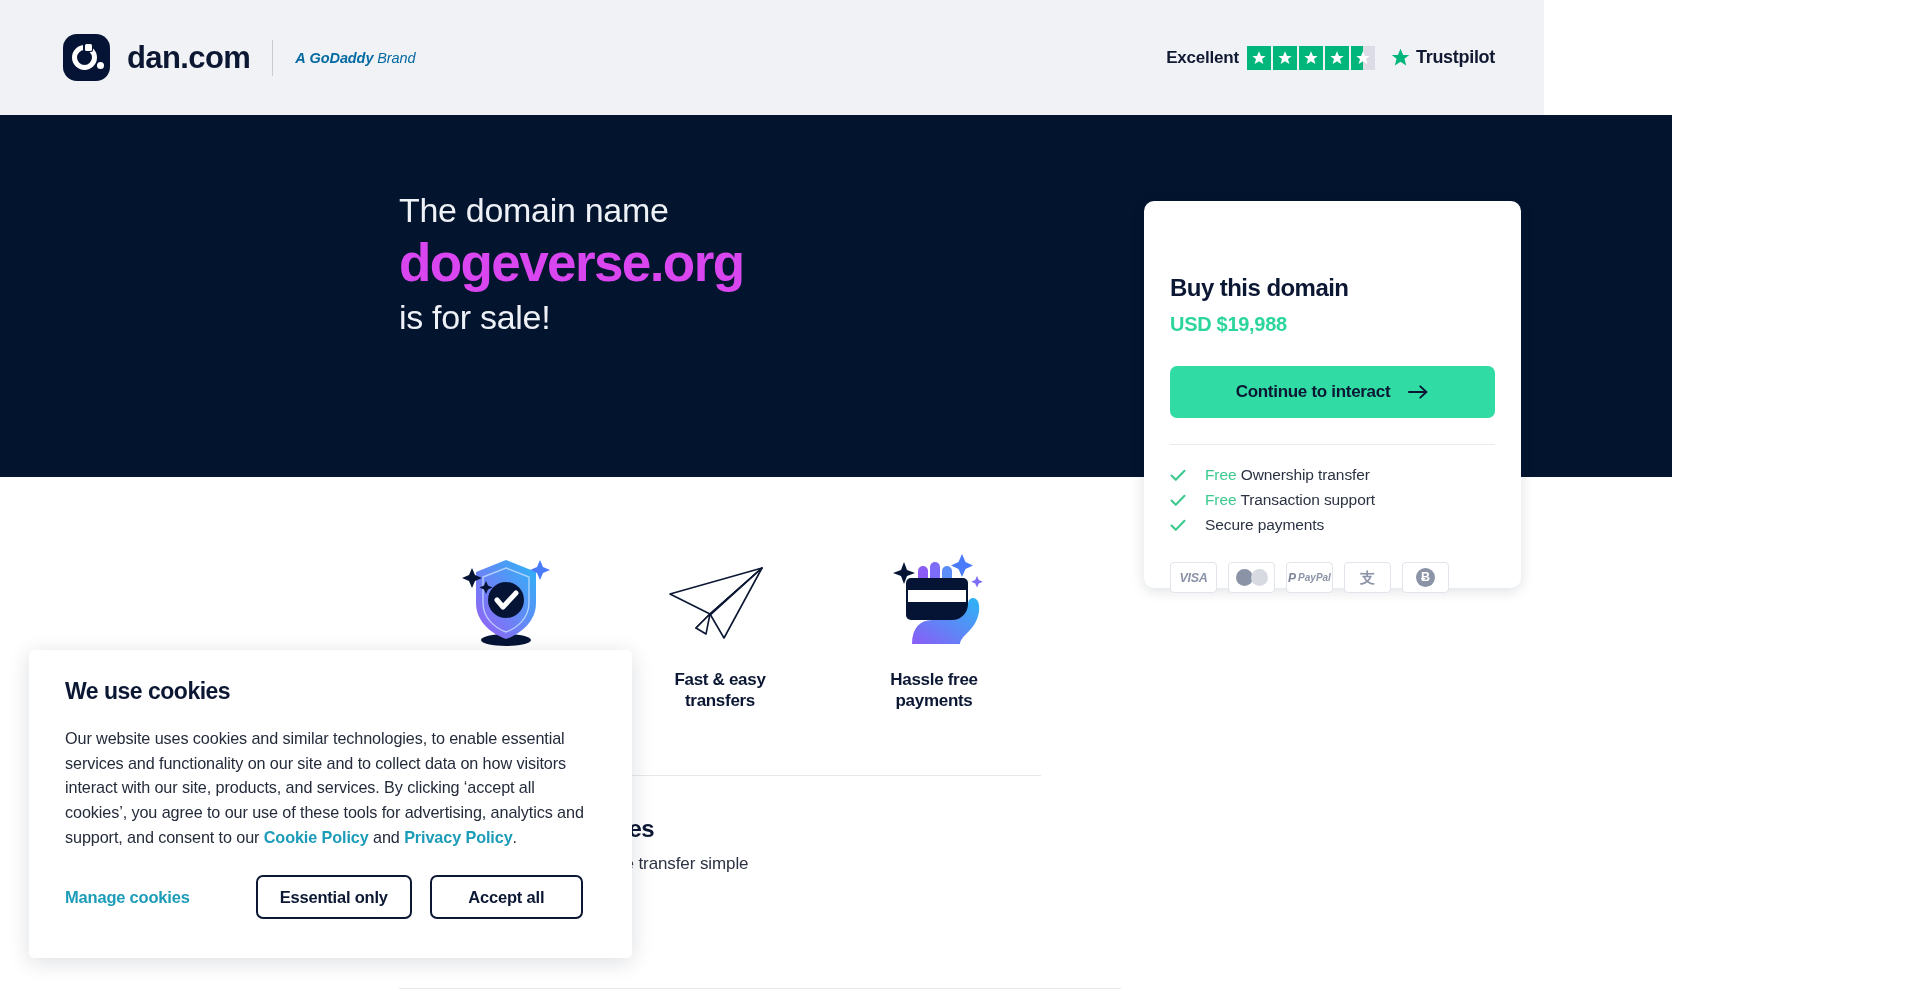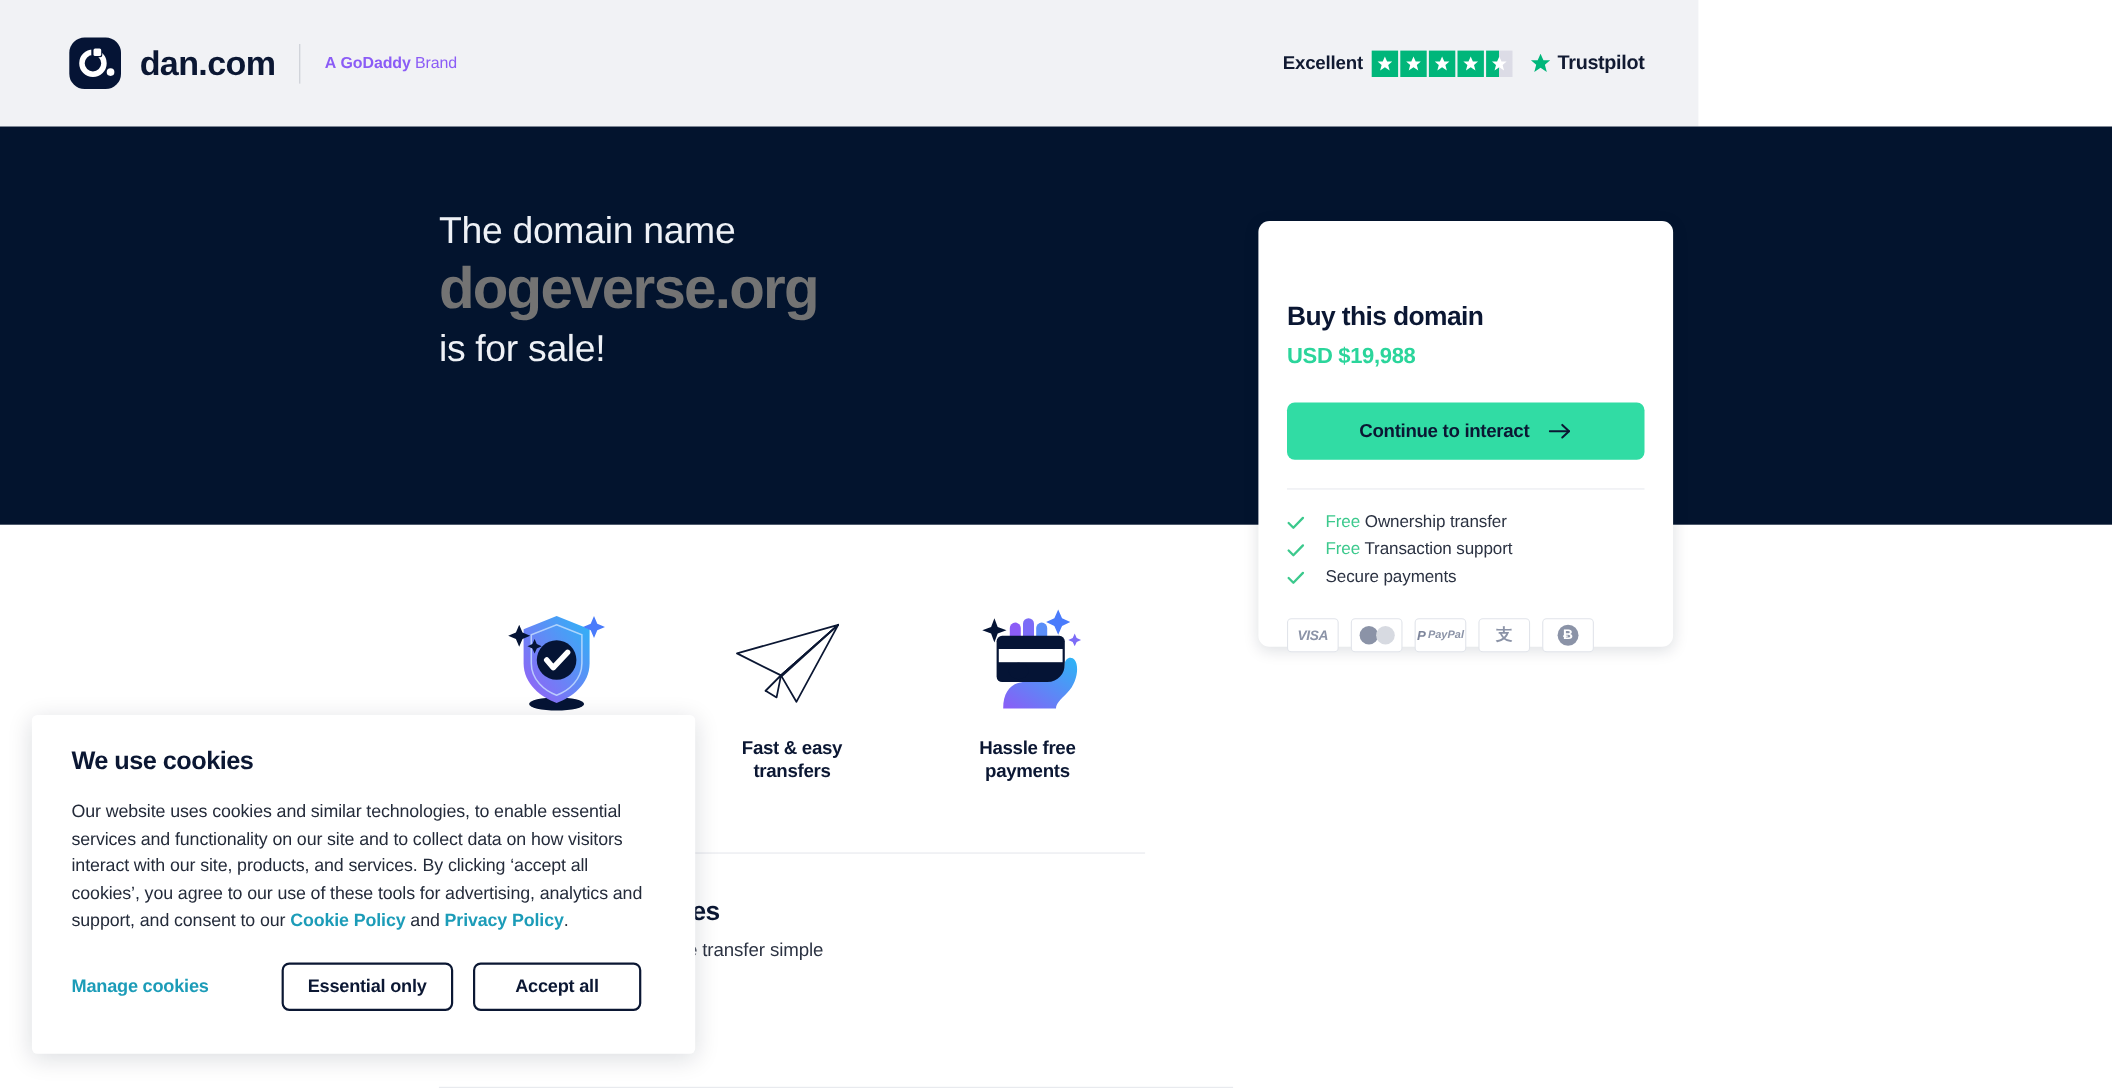--- a/index.html
+++ b/index.html
@@ -44,21 +44,21 @@
     position: absolute; left: 34px; top: 28px;
     width: 7px; height: 7px; background: #ffffff; border-radius: 50%;
   }
   .brand-name {
     margin-left: 17px; font-size: 31px; font-weight: 700;
     color: #0b1733; letter-spacing: -0.6px;
   }
   .brand-sep {
     width: 1px; height: 36px; background: #c9ccd4; margin: 0 22px 0 22px;
   }
-  .brand-tag { font-size: 14.5px; color: #8b5cf6; letter-spacing: -0.1px; }
+  .brand-tag { font-size: 14.5px; color: #0369a1; letter-spacing: -0.1px; font-style: italic; }
   .brand-tag .a { font-weight: 600; }
   .brand-tag .go { font-weight: 700; }
   .brand-tag .br { font-weight: 400; }
 
   
   .trustpilot {
     position: absolute; right: 49px; top: 0; height: 115px;
     display: flex; align-items: center; gap: 8px;
   }
   .tp-word { font-size: 17px; font-weight: 700; color: #111a32; letter-spacing: -0.2px; }
@@ -69,30 +69,30 @@
   }
   .tp-star.half { background: linear-gradient(to right, #00b67a 50%, #dcdce6 50%); }
   .tp-star svg { width: 16px; height: 16px; fill: #ffffff; }
   .tp-logo { display: flex; align-items: center; gap: 5px; margin-left: 7px; }
   .tp-logo svg { width: 21px; height: 21px; fill: #00b67a; }
   .tp-name { font-size: 18px; font-weight: 700; color: #111a32; letter-spacing: -0.3px; }
 
   
   .hero {
     position: absolute; top: 115px; left: 0;
-    width: 1920px; height: 362px;
+    width: 1672px; height: 362px;
     background: #03142e;
   }
   .hero-text { position: absolute; left: 399px; top: 75px; }
   .hero-line1 {
     font-size: 34px; font-weight: 400; color: #eef1f6;
     letter-spacing: -0.3px; line-height: 1.18;
   }
   .hero-domain {
-    font-size: 53px; font-weight: 700; color: #737373;
+    font-size: 53px; font-weight: 700; color: #d946ef;
     letter-spacing: -1.6px; line-height: 1.18; margin-top: 2px;
   }
   .hero-line3 {
     font-size: 34px; font-weight: 400; color: #eef1f6;
     letter-spacing: -0.3px; line-height: 1.18; margin-top: 2px;
   }
 
   .seller { position: absolute; left: 399px; top: 245px; display: flex; align-items: center; }
   .avatar {
     width: 63px; height: 63px; border-radius: 22px;

